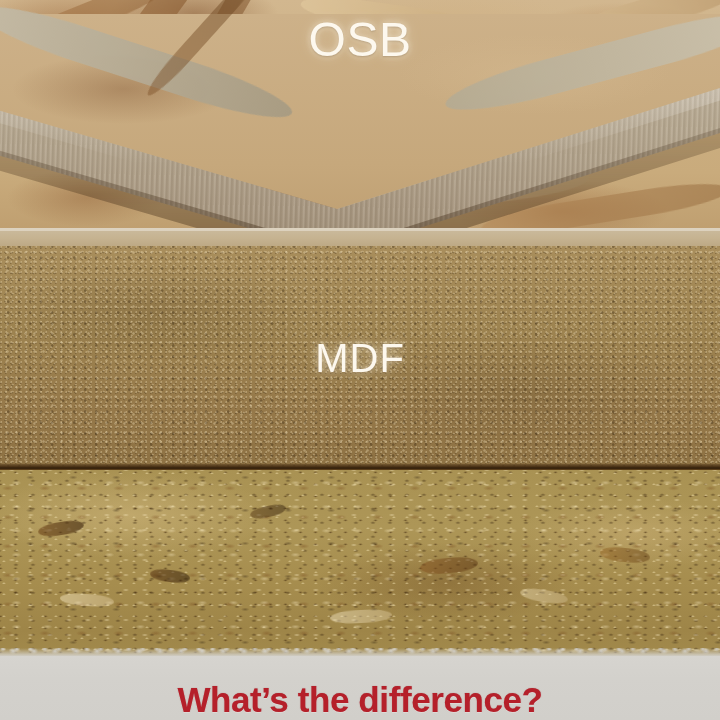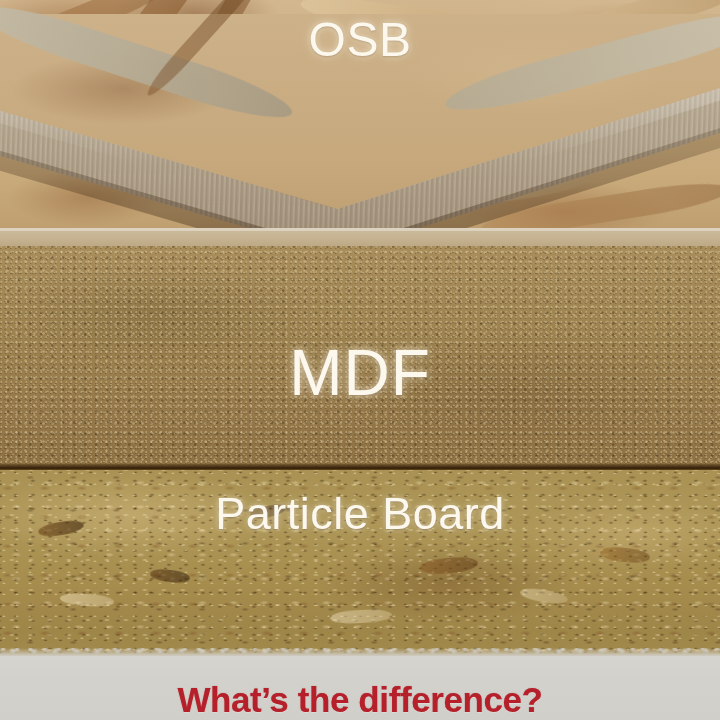--- a/index.html
+++ b/index.html
@@ -239,21 +239,21 @@
   }
   #label-osb {
     left: 0; right: 0; top: 12px;
     text-align: center;
     font-size: 48px;
     letter-spacing: 0.5px;
   }
   #label-mdf {
     left: 0; right: 0; top: 336px;
     text-align: center;
-    font-size: 64px;
+    font-size: 40px;
     letter-spacing: 1px;
   }
   #label-pb {
     left: 0; right: 0; top: 488px;
     text-align: center;
     font-size: 45px;
     letter-spacing: 0.5px;
     text-shadow:
       0 0 5px rgba(255,250,235,0.45),
       0 0 12px rgba(255,245,220,0.28),
@@ -316,19 +316,18 @@
     <div class="pb-chip" style="left:330px;top:140px;width:62px;height:13px;transform:rotate(-3deg);background:linear-gradient(90deg,#f5e8c6,#dbc79a);opacity:.45;"></div>
     <div class="pb-chip" style="left:520px;top:120px;width:48px;height:12px;transform:rotate(9deg);background:linear-gradient(90deg,#efe0b8,#cfb98c);opacity:.45;"></div>
 
     <div class="pb-bottom-fringe"></div>
   </div>
 
   <div class="panel-label" id="label-osb">OSB</div>
 
   <div class="panel-label" id="label-mdf">MDF</div>
 
-  <div class="panel-label" id="label-pb">Particle Board</div>
 
   <div class="band-caption">
     <div class="caption-text">What’s the difference?</div>
   </div>
 
 </div>
 
 </body></html>

